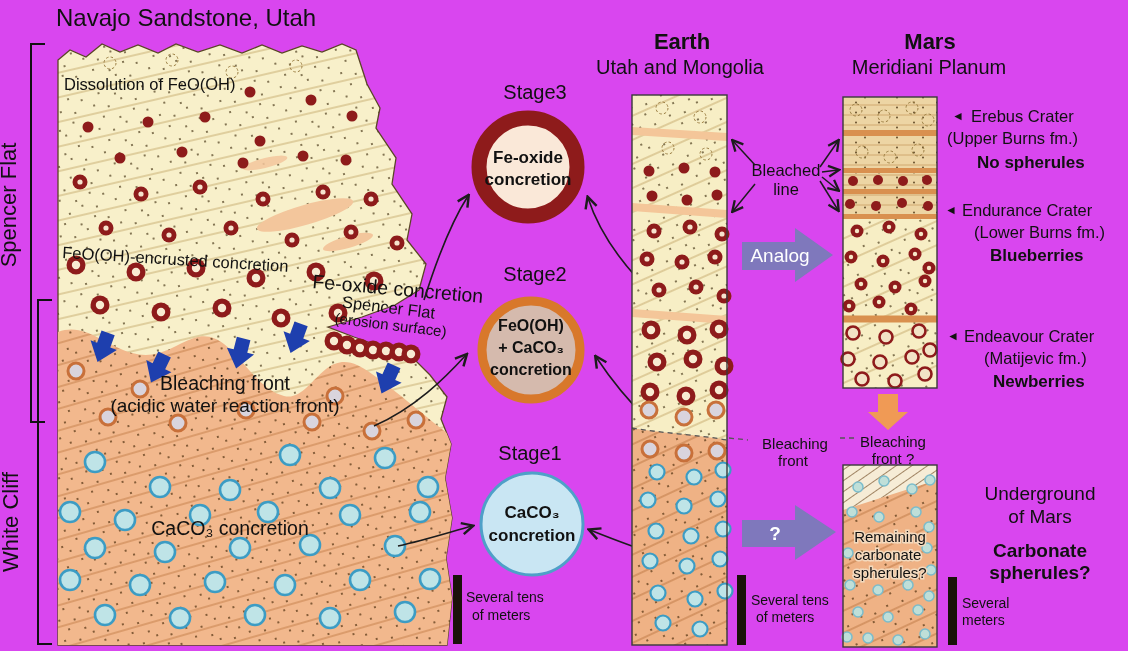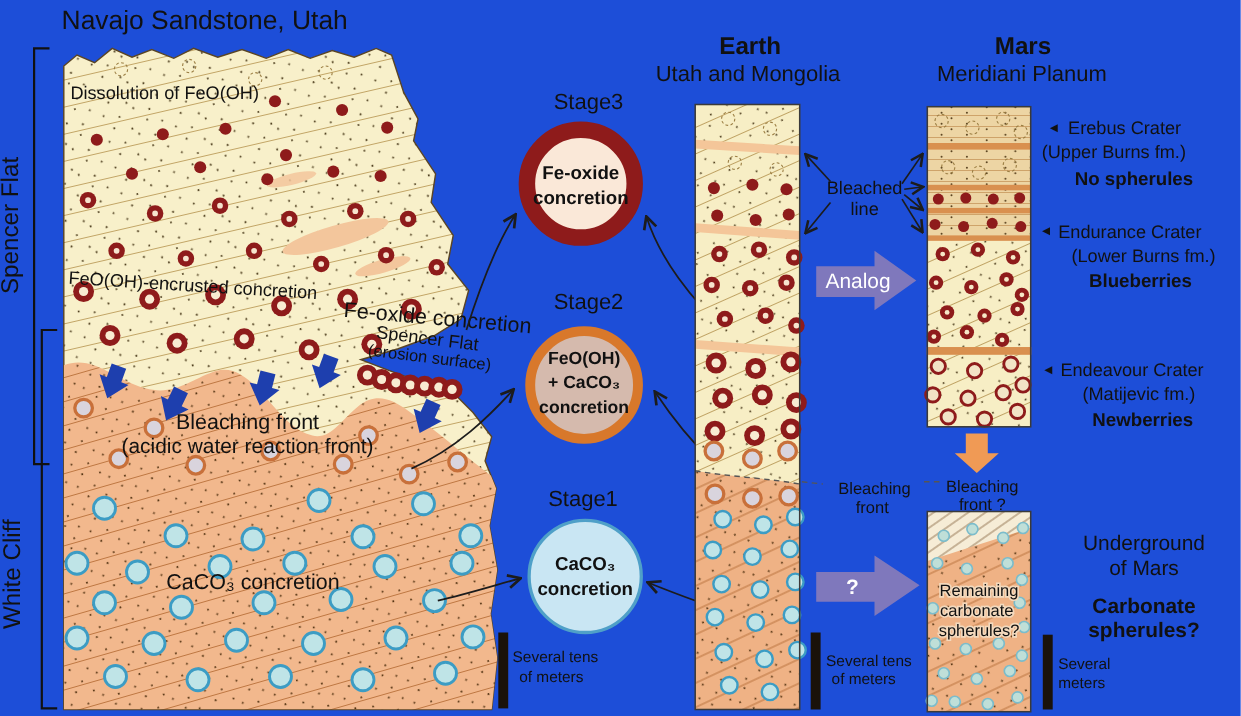--- a/index.html
+++ b/index.html
@@ -1,16 +1,16 @@
 <!DOCTYPE html>
 <html><head>
 <meta charset="utf-8">
 <style>
   html,body{margin:0;padding:0;background:#ffffff;}
-  #fig{width:1128px;height:651px;position:relative;background:#1d4ed8;
+  #fig{width:1128px;height:651px;position:relative;background:#d946ef;
        font-family:"Liberation Sans", "DejaVu Sans", sans-serif;}
   svg text{font-family:"Liberation Sans","DejaVu Sans",sans-serif;fill:#111;}
   .t-title{font-size:24px;}
   .t-vert{font-size:22px;}
   .t-head{font-size:22px;font-weight:bold;}
   .t-sub{font-size:20px;}
   .t-stage{font-size:20px;}
   .t-circ{font-size:17px;font-weight:bold;}
   .t-circ2{font-size:16px;font-weight:bold;}
   .t-lab{font-size:16.5px;}

